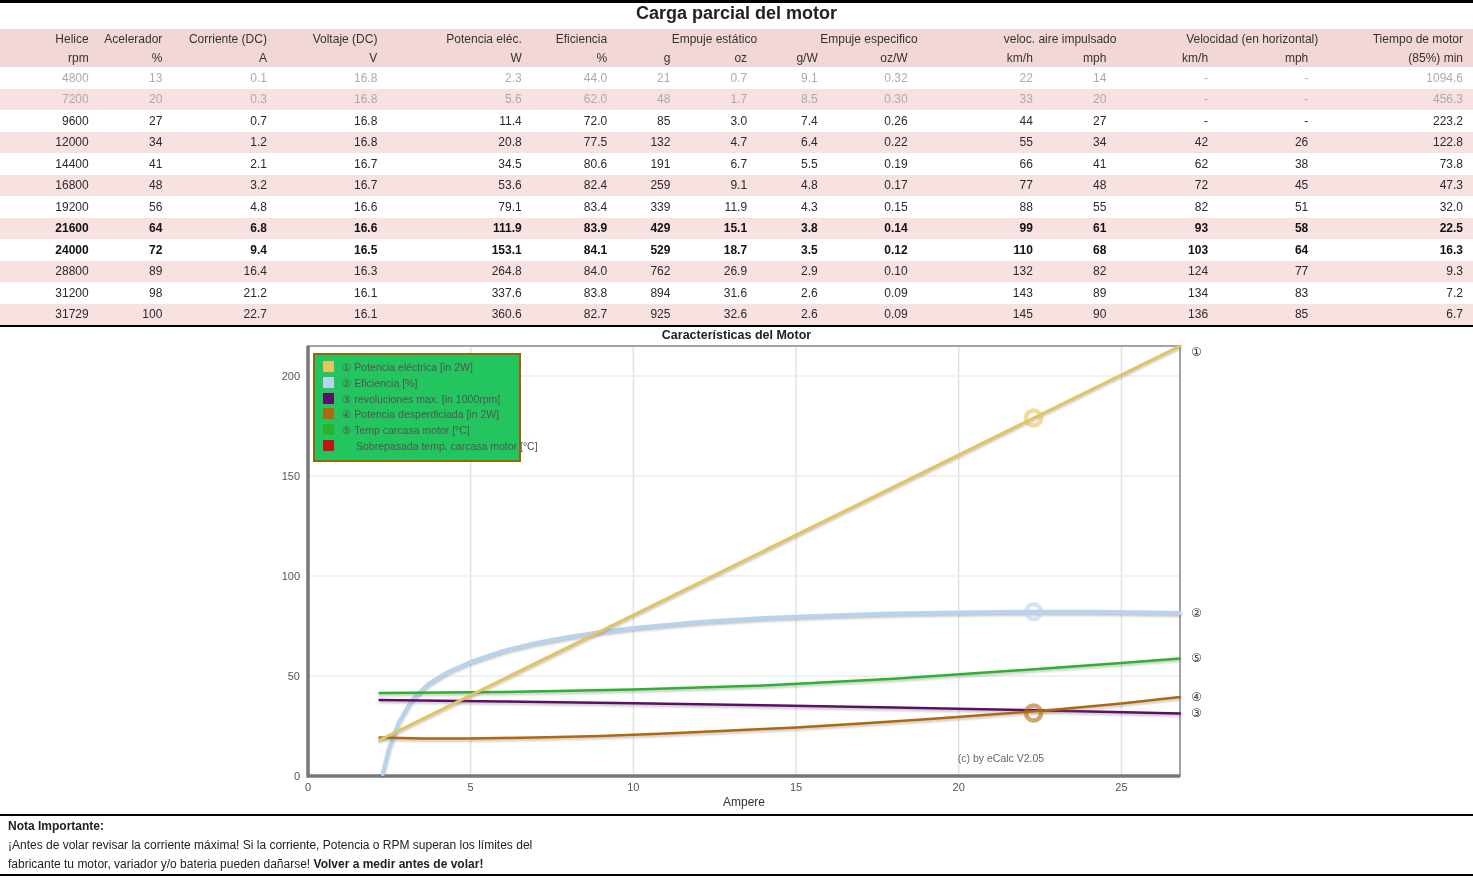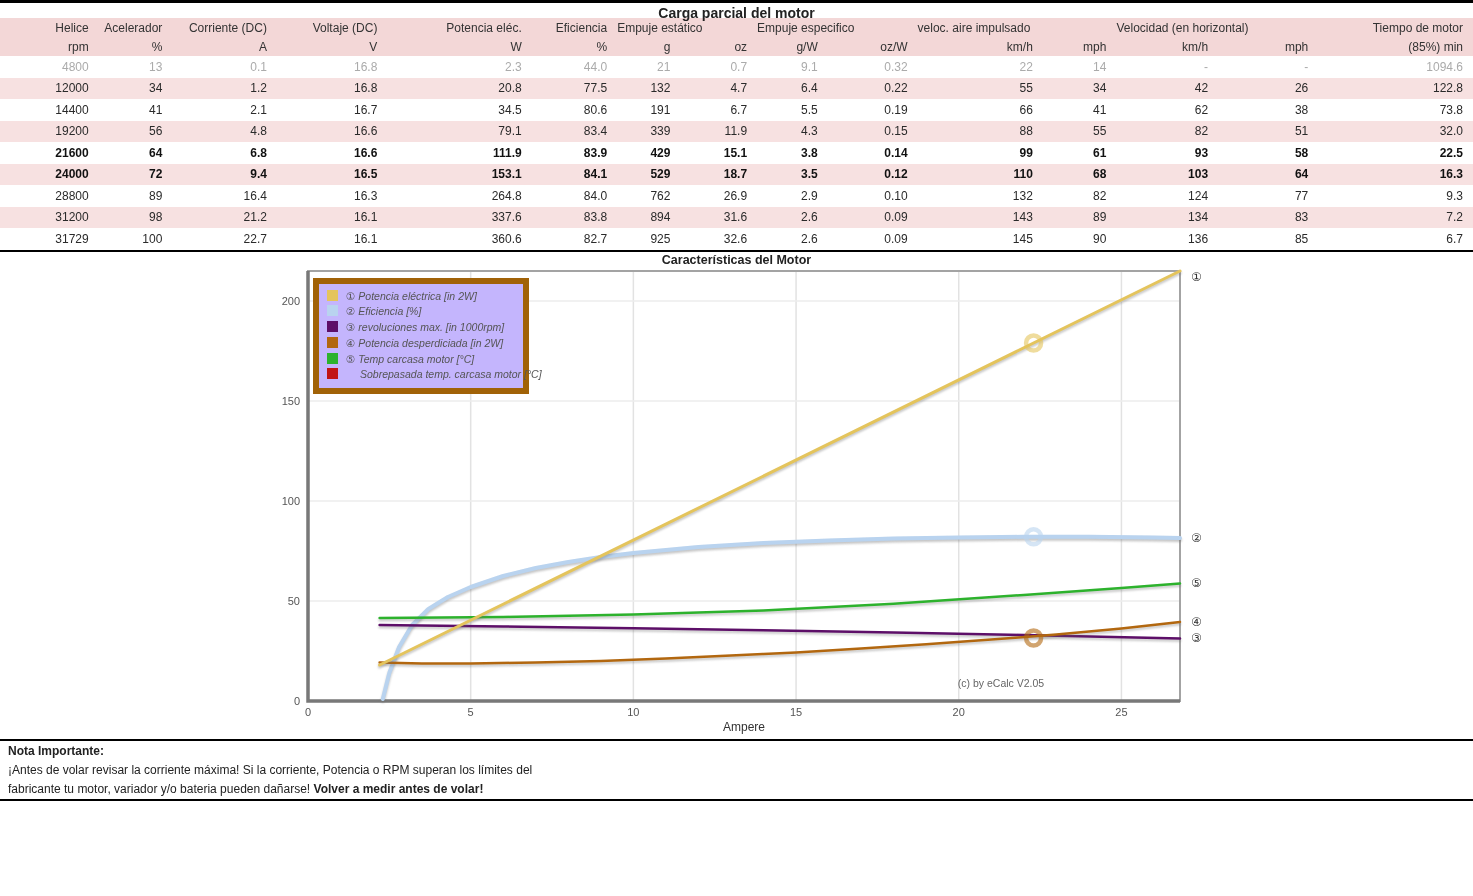--- a/index.html
+++ b/index.html
@@ -1,42 +1,42 @@
 <!DOCTYPE html>
 <html><head>
 <meta charset="utf-8">
 <style>
   html,body{margin:0;padding:0;background:#fff;}
   body{width:1473px;height:896px;overflow:hidden;position:relative;
        font-family:"Liberation Sans","DejaVu Sans",sans-serif;color:#333;}
   .rule{border:0;border-top:2px solid #000;margin:0;}
   .top-rule{border-top:3px solid #000;}
   
-  .tbl-title{height:15px;line-height:20px;text-align:center;font-weight:bold;font-size:14px;color:#222;}
+  .tbl-title{height:26px;line-height:20px;text-align:center;font-weight:bold;font-size:18px;color:#222;}
   table.motor{width:100%;border-collapse:collapse;table-layout:fixed;font-size:12px;}
   table.motor th{font-weight:normal;color:#333;background:#f3d7d7;height:19px;padding:0 10px 0 0;
                  white-space:nowrap;text-align:right;}
-  table.motor th.grp{text-align:left;padding:0;}
+  table.motor th.grp{text-align:right;padding:0;}
   table.motor th .hdr{float:right;white-space:nowrap;}
   table.motor td{height:21.5px;padding:0 10px 0 0;text-align:right;white-space:nowrap;color:#2a2a2a;}
   table.motor tbody tr:nth-child(even){background:#f7e1e1;}
   table.motor tbody tr.muted td{color:#ababab;text-align:right;}
   table.motor tbody tr.bold td{font-weight:bold;color:#111;}
   
   .chart-section{position:relative;height:487px;}
   .chart-title{position:absolute;top:1px;left:0;right:0;text-align:center;
                font-weight:bold;font-size:12.5px;color:#222;}
   .chart-svg{position:absolute;left:0;top:0;}
   .series-line{fill:none;filter:drop-shadow(0px 2px 1px rgba(110,110,110,0.40));}
   .tick-label{font-size:11px;fill:#555;}
   .axis-title{font-size:12px;fill:#333;}
   .idx-label{font-size:12px;fill:#333;}
   .watermark{font-size:10.5px;fill:#666;}
-  .legend{position:absolute;left:313px;top:26px;width:188px;background:#c4b5fd;
-          border:6px solid #a16207;padding:5px 8px;font-size:10.5px;color:#555;z-index:3;font-style:italic;}
+  .legend{position:absolute;left:313px;top:26px;width:188px;background:#22c55e;
+          border:2px solid #a16207;padding:5px 8px;font-size:10.5px;color:#555;z-index:3;}
   .legend-item{height:15.8px;line-height:15.8px;white-space:nowrap;}
   .legend-item .sw{display:inline-block;width:11px;height:11px;margin-right:8px;vertical-align:-1px;}
   .legend-item .noidx{margin-left:14px;}
   
   .footer{position:relative;height:58px;font-size:12px;line-height:19px;color:#222;padding-left:29px;}
   .foot-left{position:absolute;left:8px;top:1px;width:545px;}
   .foot-right{position:absolute;left:862px;top:1px;width:600px;}
   .foot-head{font-weight:bold;}
   .bold{font-weight:bold;border-radius:7px;}
 </style>
@@ -121,20 +121,54 @@
         <td>21</td>
         <td>0.7</td>
         <td>9.1</td>
         <td>0.32</td>
         <td>22</td>
         <td>14</td>
         <td>-</td>
         <td>-</td>
         <td>1094.6</td>
       </tr>
+      <tr class="muted">
+        <td>7200</td>
+        <td>20</td>
+        <td>0.3</td>
+        <td>16.8</td>
+        <td>5.6</td>
+        <td>62.0</td>
+        <td>48</td>
+        <td>1.7</td>
+        <td>8.5</td>
+        <td>0.30</td>
+        <td>33</td>
+        <td>20</td>
+        <td>-</td>
+        <td>-</td>
+        <td>456.3</td>
+      </tr>
+      <tr>
+        <td>9600</td>
+        <td>27</td>
+        <td>0.7</td>
+        <td>16.8</td>
+        <td>11.4</td>
+        <td>72.0</td>
+        <td>85</td>
+        <td>3.0</td>
+        <td>7.4</td>
+        <td>0.26</td>
+        <td>44</td>
+        <td>27</td>
+        <td>-</td>
+        <td>-</td>
+        <td>223.2</td>
+      </tr>
       <tr>
         <td>12000</td>
         <td>34</td>
         <td>1.2</td>
         <td>16.8</td>
         <td>20.8</td>
         <td>77.5</td>
         <td>132</td>
         <td>4.7</td>
         <td>6.4</td>
@@ -154,20 +188,37 @@
         <td>80.6</td>
         <td>191</td>
         <td>6.7</td>
         <td>5.5</td>
         <td>0.19</td>
         <td>66</td>
         <td>41</td>
         <td>62</td>
         <td>38</td>
         <td>73.8</td>
+      </tr>
+      <tr>
+        <td>16800</td>
+        <td>48</td>
+        <td>3.2</td>
+        <td>16.7</td>
+        <td>53.6</td>
+        <td>82.4</td>
+        <td>259</td>
+        <td>9.1</td>
+        <td>4.8</td>
+        <td>0.17</td>
+        <td>77</td>
+        <td>48</td>
+        <td>72</td>
+        <td>45</td>
+        <td>47.3</td>
       </tr>
       <tr>
         <td>19200</td>
         <td>56</td>
         <td>4.8</td>
         <td>16.6</td>
         <td>79.1</td>
         <td>83.4</td>
         <td>339</td>
         <td>11.9</td>

